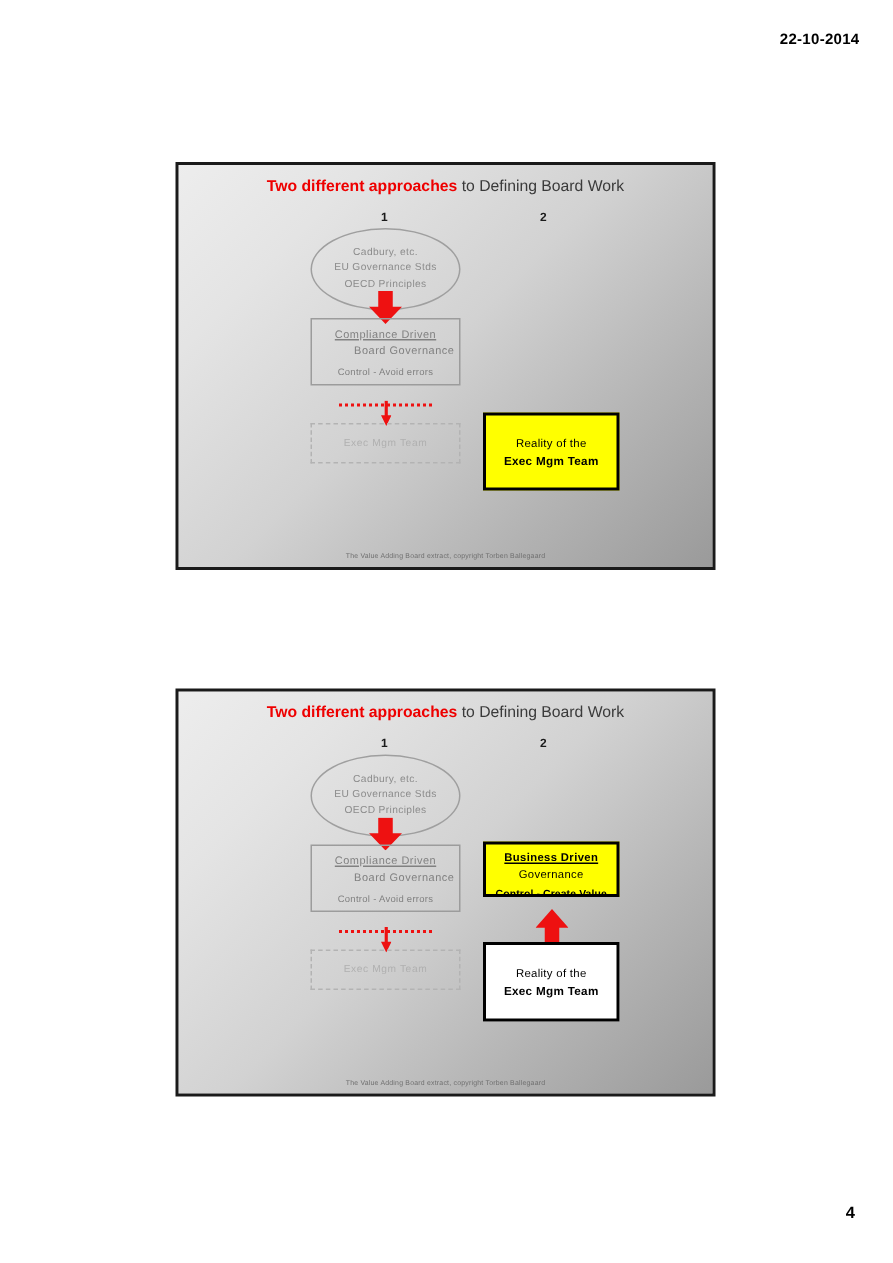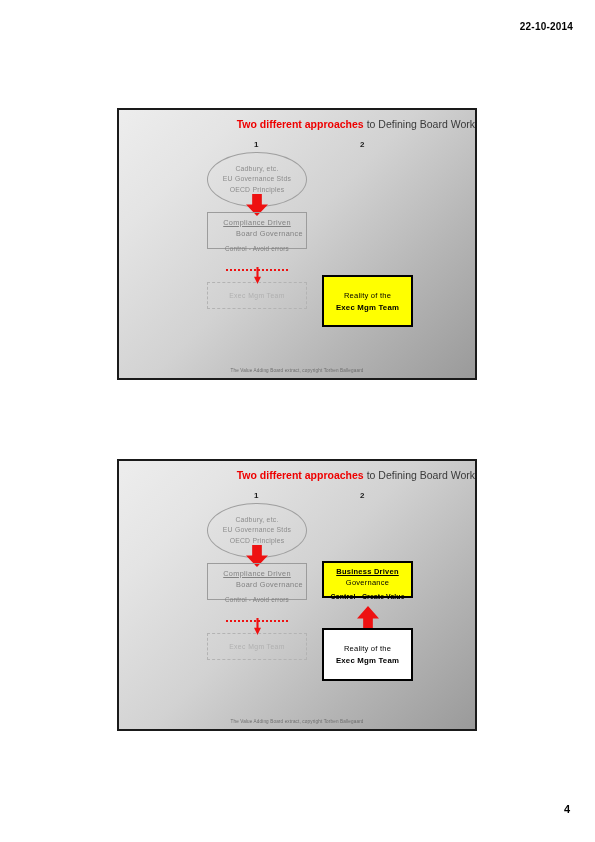--- a/index.html
+++ b/index.html
@@ -48,21 +48,21 @@
     overflow: hidden;
   }
   #slide-1 { top: 108px; }
   #slide-2 { top: 459px; }
 
   .slide-title {
     position: absolute;
     top: 8px;
     left: 0;
     width: 100%;
-    text-align: right;
+    text-align: center;
     font-size: 10.5px;
     color: #3a3a3a;
     white-space: nowrap;
   }
   .slide-title .accent {
     color: #ee0000;
     font-weight: bold;
   }
 
   .col-num {
@@ -119,21 +119,21 @@
     position: absolute;
     box-sizing: border-box;
     display: flex;
     flex-direction: column;
     align-items: center;
   }
   .compliance-box {
     top: 102px;
     left: 88px;
     width: 100px;
-    height: 37px;
+    height: 45px;
     border: 1.2px solid #9c9c9c;
     justify-content: flex-start;
     padding-top: 5px;
   }
   .compliance-box .l1 {
     font-size: 7.3px;
     color: #818181;
     text-decoration: underline;
     letter-spacing: 0.35px;
     white-space: nowrap;

